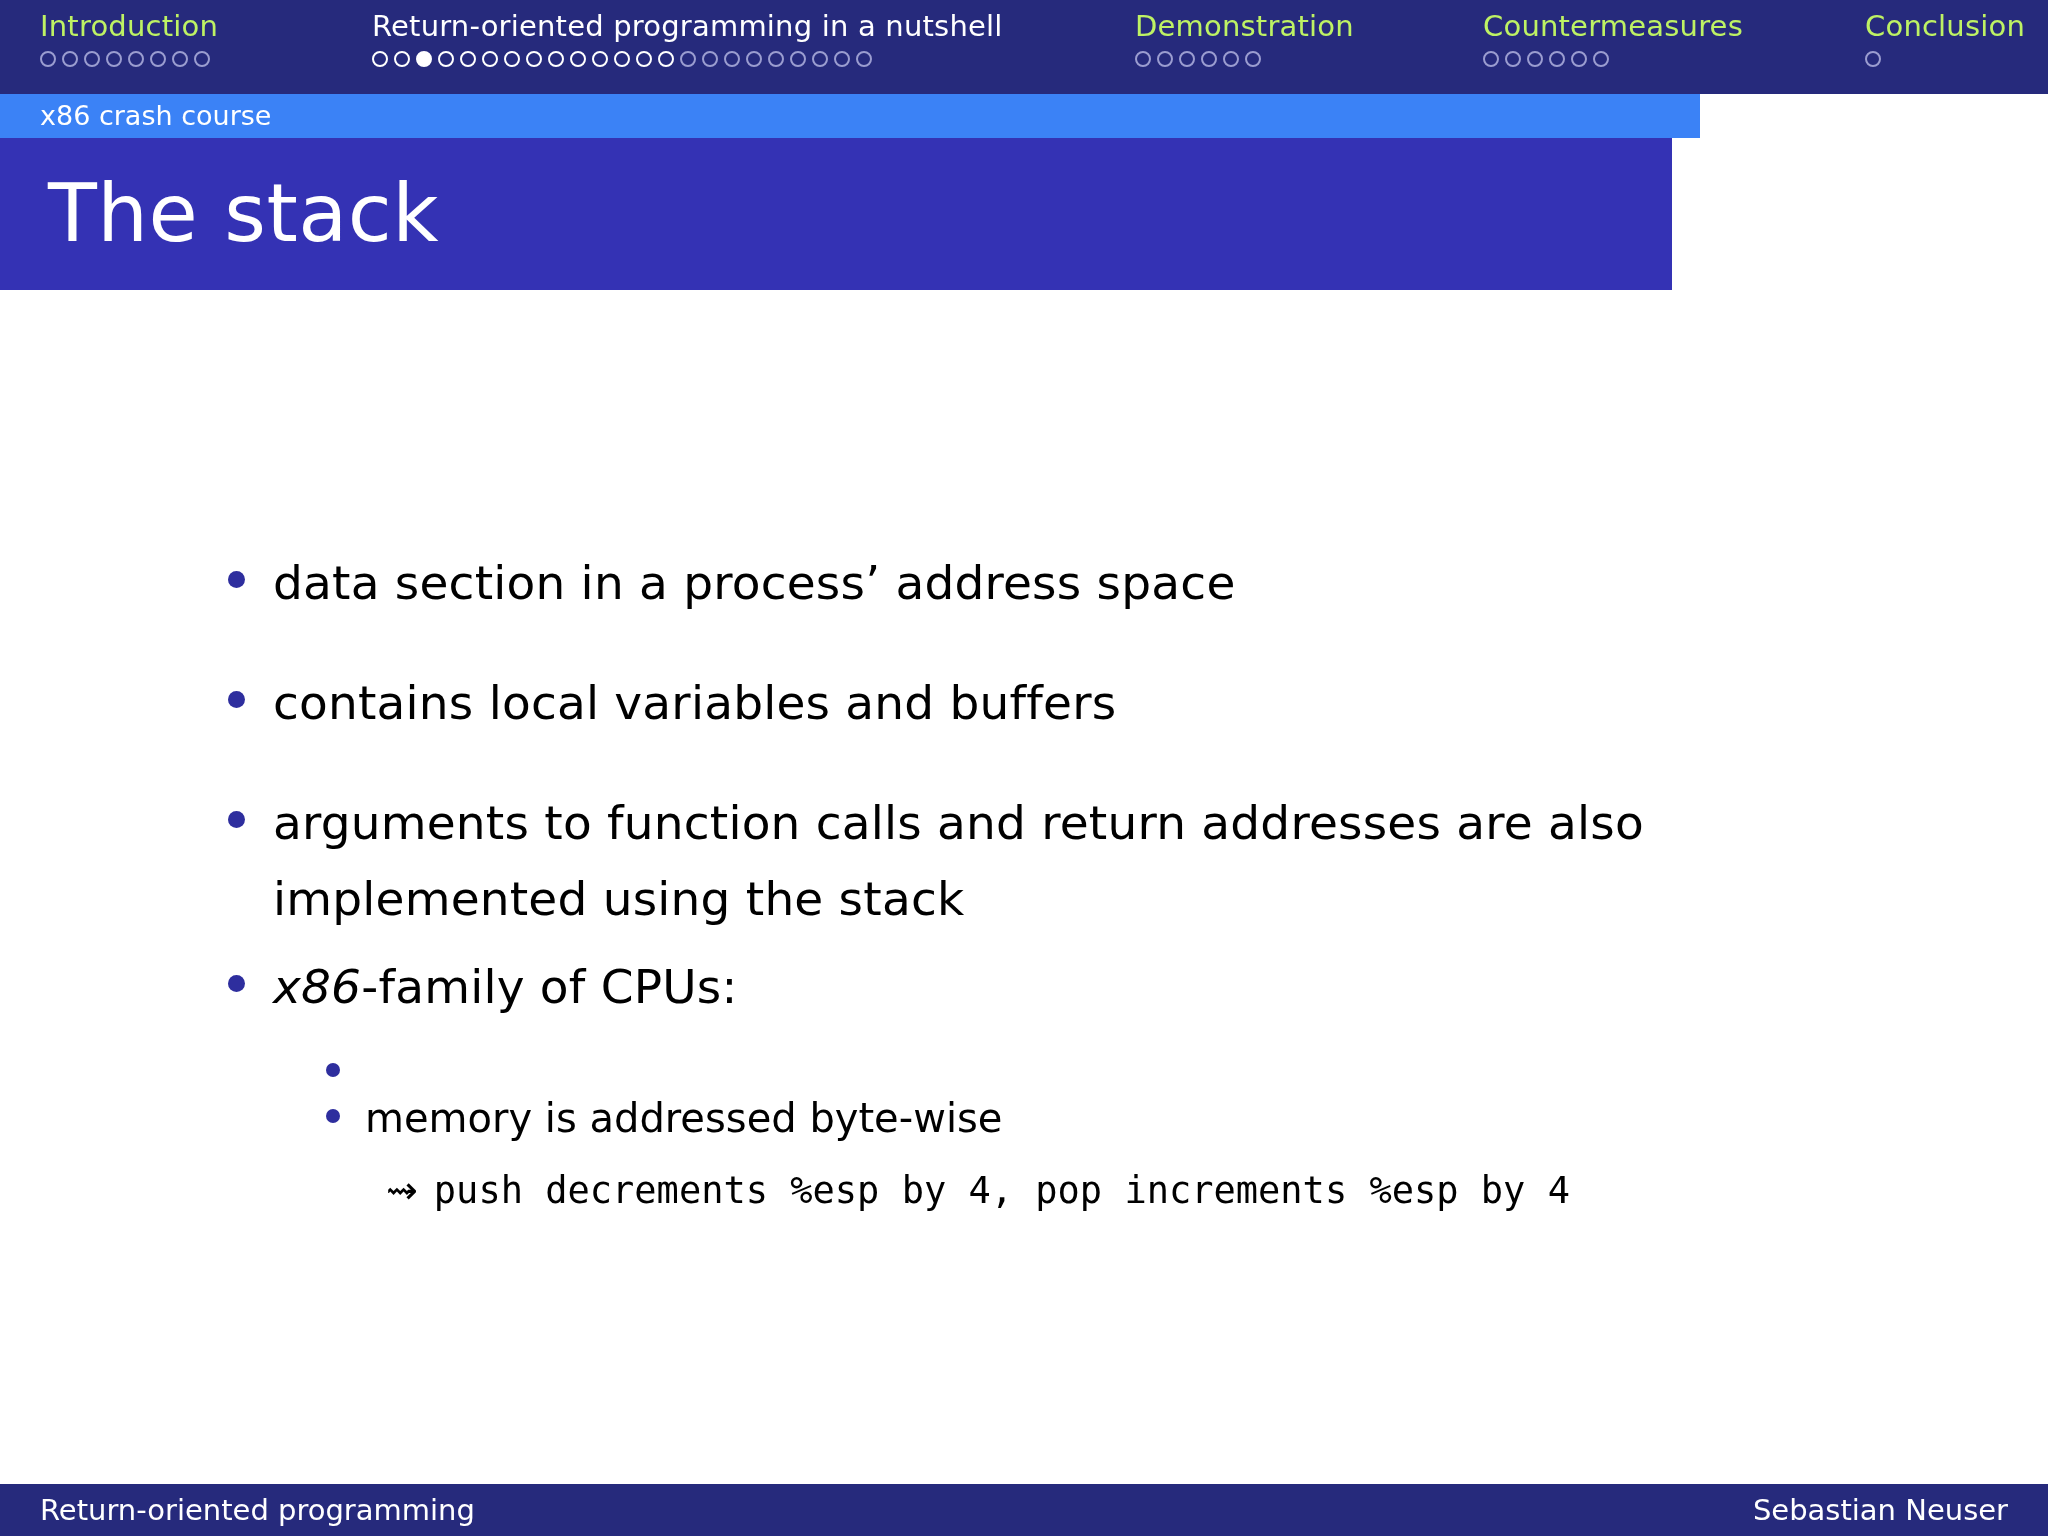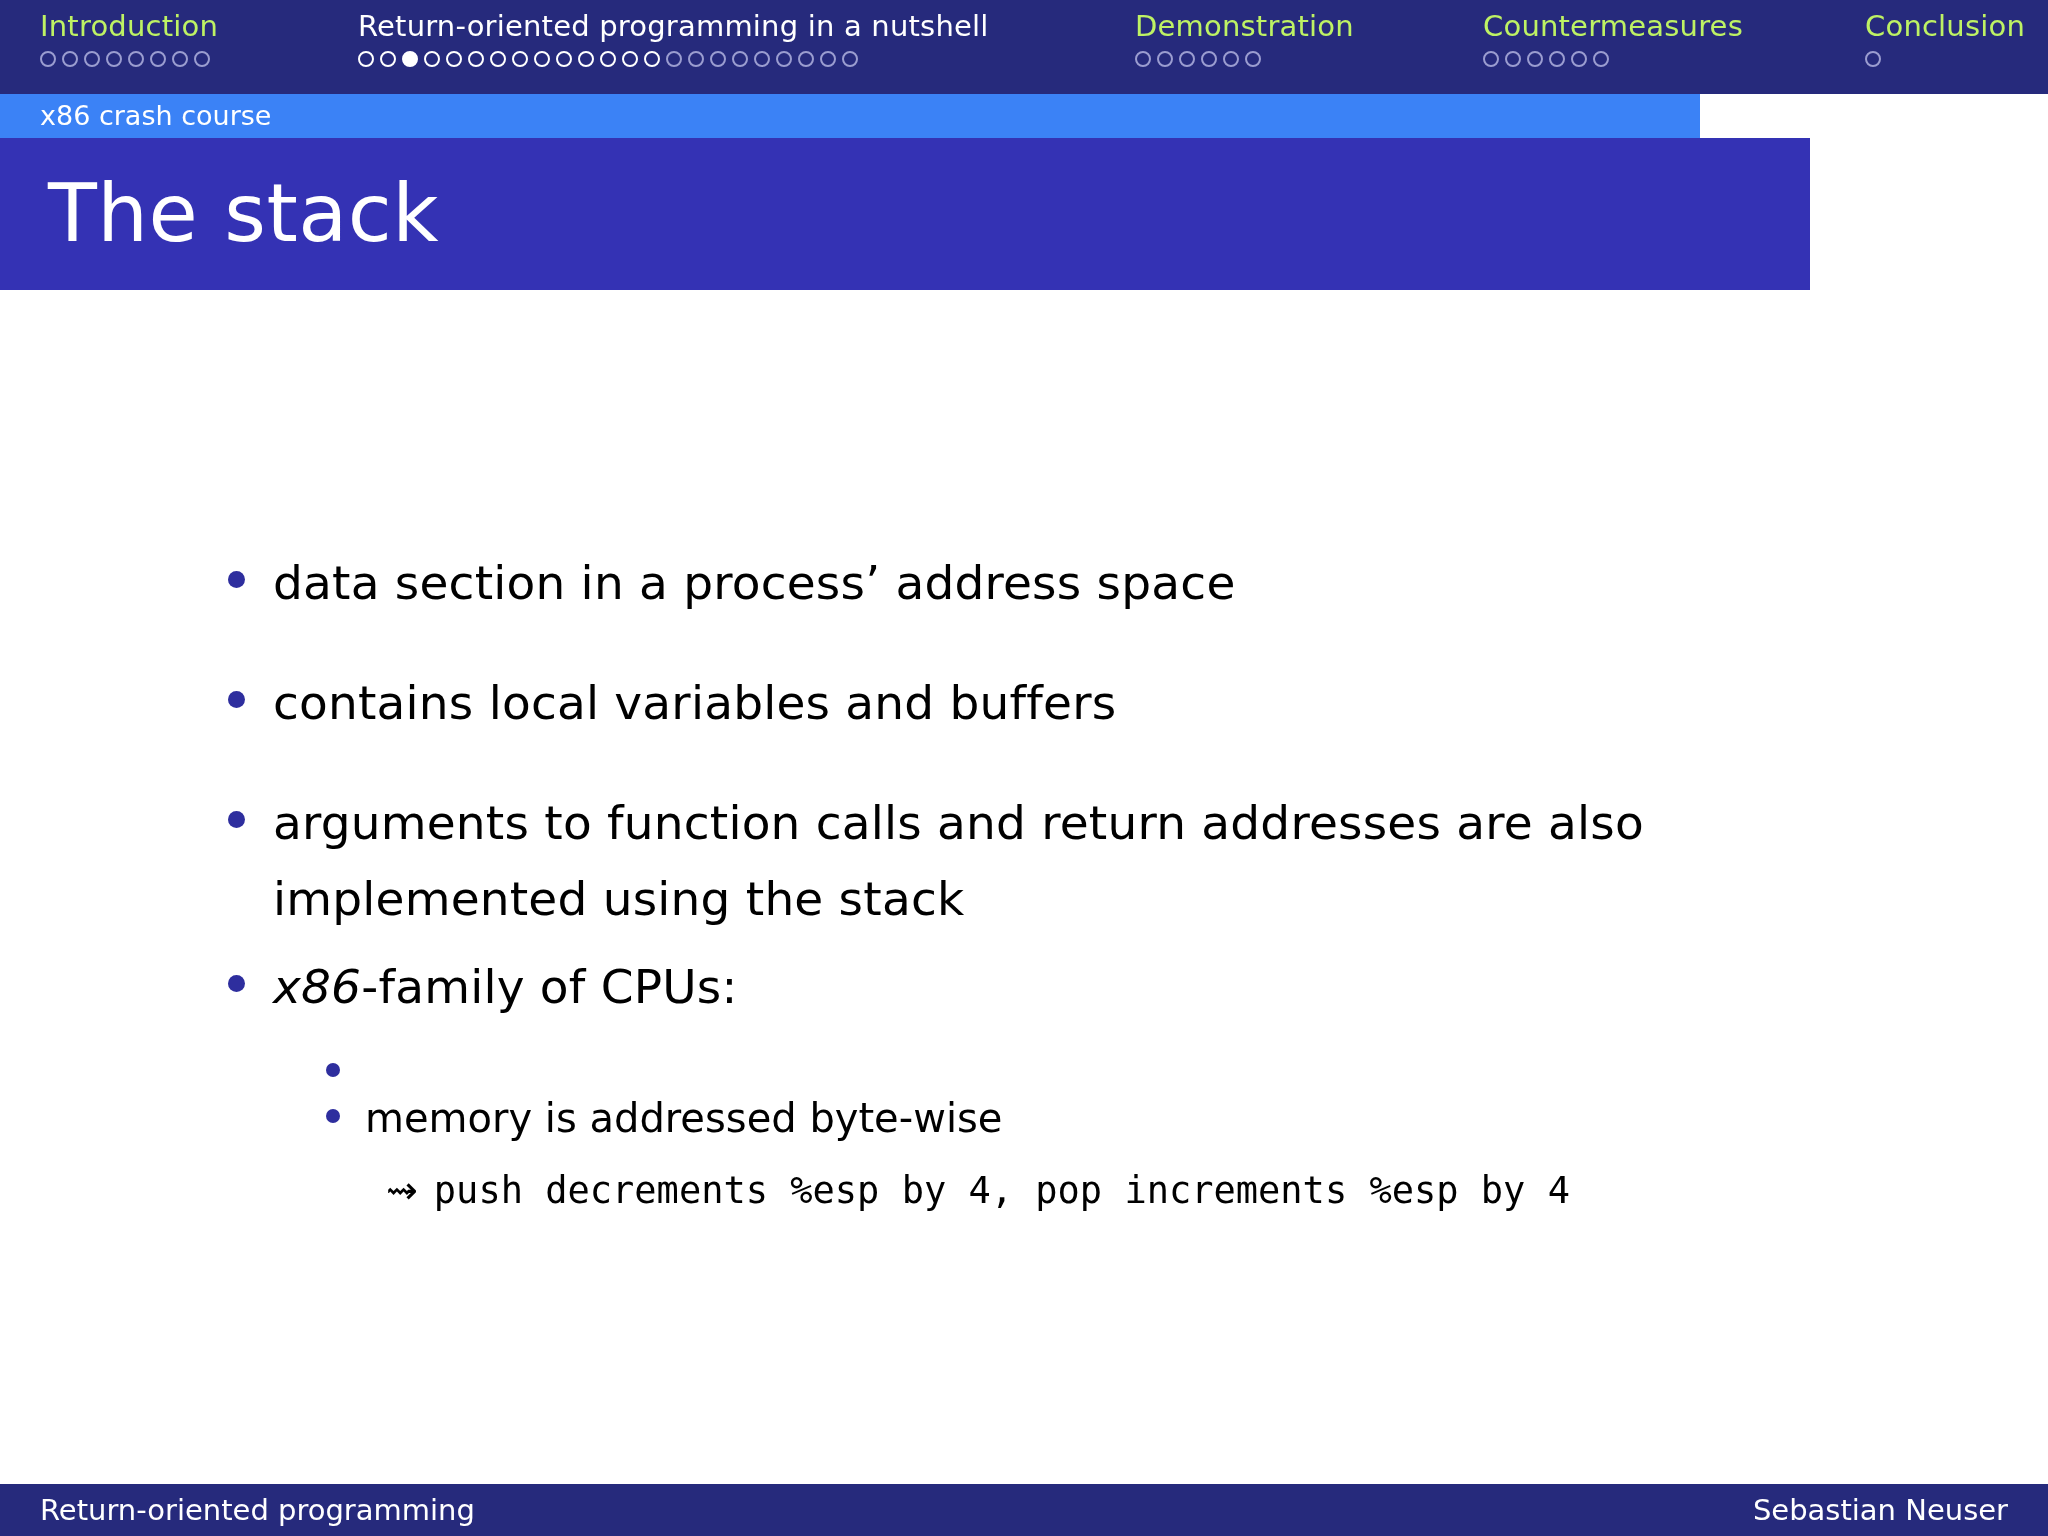--- a/index.html
+++ b/index.html
@@ -73,21 +73,21 @@
     font-size: 27px;
     line-height: 30px;
     padding-left: 40px;
     white-space: nowrap;
   }
 
   
   .titlebar {
     position: absolute;
     top: 138px; left: 0;
-    width: 1810px;
+    width: 1672px;
     height: 152px;
     background: #3432b4;
     display: flex;
     align-items: center;
   }
   .frame-title {
     color: #ffffff;
     font-size: 80px;
     line-height: 92px;
     font-weight: 400;
@@ -208,21 +208,21 @@
         <span class="dot"></span>
         <span class="dot"></span>
         <span class="dot"></span>
         <span class="dot"></span>
         <span class="dot"></span>
         <span class="dot"></span>
         <span class="dot"></span>
         <span class="dot"></span>
       </div>
   </div>
-  <div class="nav-section active" style="left:358px;position:absolute;">
+  <div class="nav-section active" style="left:372px;position:absolute;">
     <div class="nav-label">Return-oriented programming in a nutshell</div>
     <div class="nav-dots">
         <span class="dot bright"></span>
         <span class="dot bright"></span>
         <span class="dot bright filled"></span>
         <span class="dot bright"></span>
         <span class="dot bright"></span>
         <span class="dot bright"></span>
         <span class="dot bright"></span>
         <span class="dot bright"></span>

